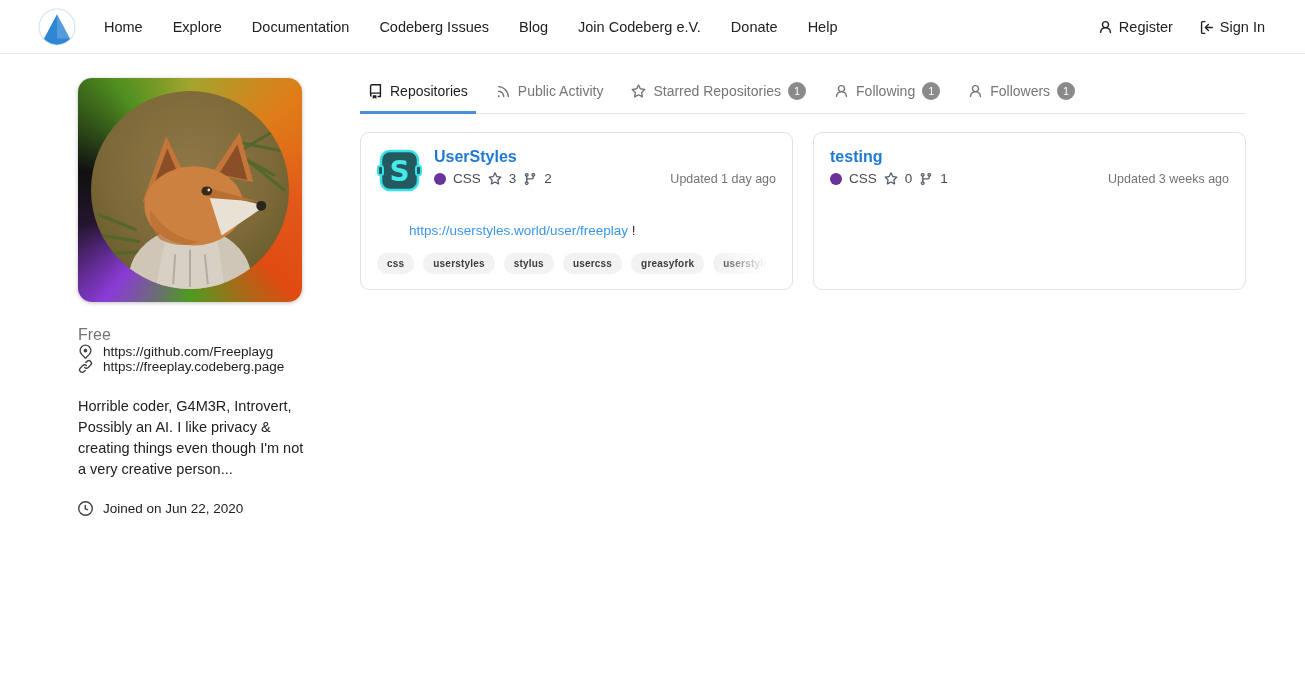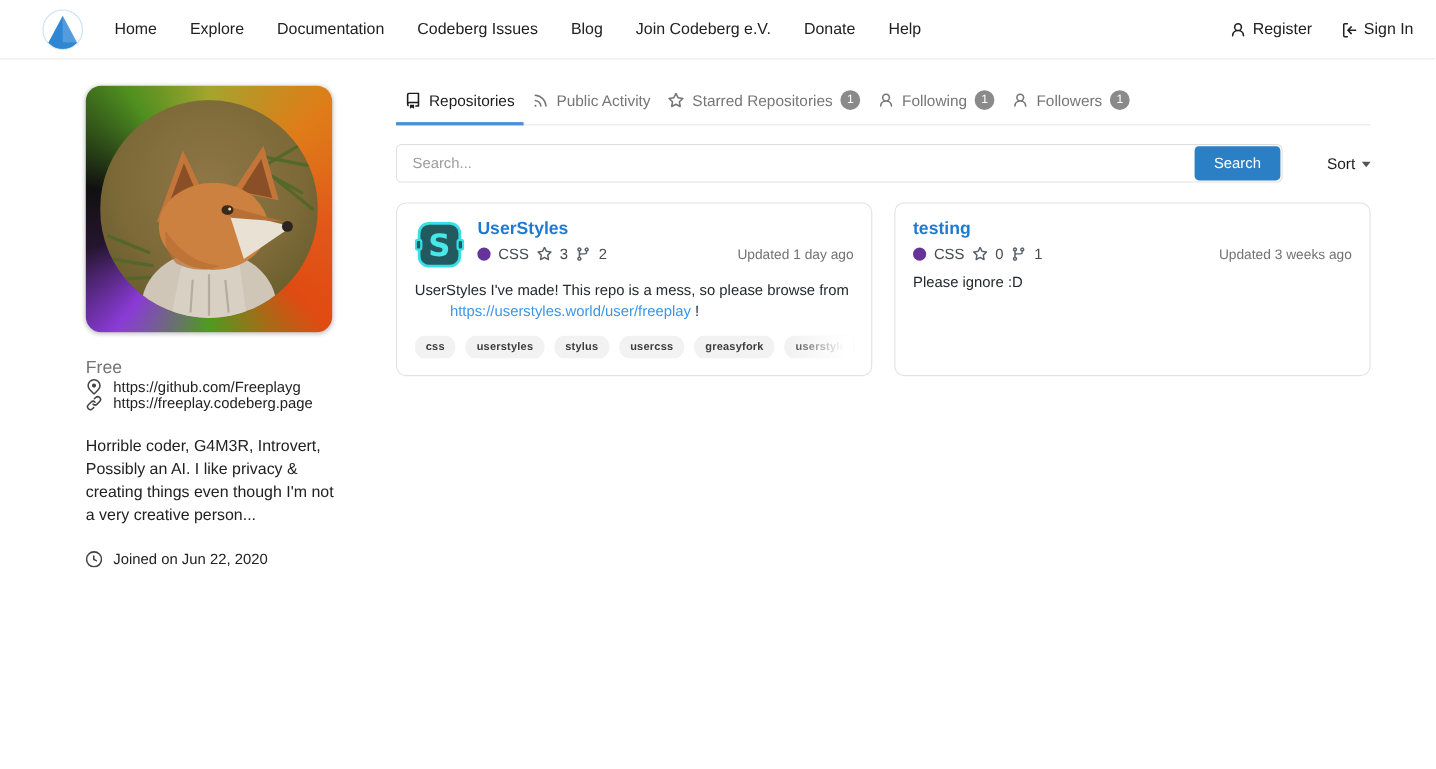--- a/index.html
+++ b/index.html
@@ -1,20 +1,20 @@
 <!DOCTYPE html>
 <html><head>
 <meta charset="utf-8">
 <style>
   * { box-sizing: border-box; margin: 0; padding: 0; }
   html,body { width:1305px; height:699px; background:#ffffff;
     font-family:"Liberation Sans","DejaVu Sans",sans-serif; color:#212121; overflow:hidden; }
 
   
-  .navbar { height:54px; display:flex; align-items:center; padding:0 20px 0 38px;
+  .navbar { height:54px; display:flex; align-items:center; padding:0 40px 0 38px;
     border-bottom:1px solid #e9e9e9; background:#fff; }
   .brand { width:38px; height:38px; margin-right:28px; display:flex; align-items:center; cursor:pointer; }
   .nav-links { display:flex; align-items:center; gap:30px; flex:1; }
   .nav-link { font-size:14.5px; color:#212121; cursor:pointer; white-space:nowrap; }
   .nav-right { display:flex; align-items:center; gap:26px; }
   .nav-auth { display:flex; align-items:flex-end; gap:6px; font-size:14.5px; cursor:pointer; }
   .nav-auth svg { width:15px; height:15px; }
 
   
   .layout { display:flex; padding:0 59px 0 78px; }
@@ -32,21 +32,21 @@
   .avatar-circle { width:198px; height:198px; border-radius:50%; overflow:hidden; }
   .display-name { margin-top:24px; font-size:16px; color:#737373; }
   .user-name { margin-top:2px; font-size:28px; font-weight:700; color:#1c1c1c; }
   .meta-row { display:flex; align-items:center; gap:10px; 
     font-size:13.5px; color:#212121; }
   .meta-row svg { width:15px; height:15px; flex:0 0 15px; color:#444; }
   .bio { margin-top:22px; font-size:14.5px; line-height:1.46; color:#212121; }
   .joined { margin-top:20px; }
 
   
-  .tabs { display:flex; align-items:stretch; margin-top:16px;
+  .tabs { display:flex; align-items:stretch; gap:12px; margin-top:16px;
     border-bottom:1px solid #e4e6e8; }
   .tab { display:flex; align-items:center; gap:7px; padding:12px 8px 11px;
     font-size:14px; color:#767676; cursor:pointer; border-bottom:3px solid transparent; margin-bottom:-1px; }
   .tab svg { width:15px; height:15px; }
   .tab.active { color:#1c1c1c; border-bottom-color:#4a90d9; }
   .badge { min-width:18px; height:18px; border-radius:9px; background:#8a8a8a; color:#fff;
     font-size:11px; display:flex; align-items:center; justify-content:center; padding:0 5px; }
 
   
   .search-row { display:flex; align-items:center; margin-top:17px; }
@@ -221,30 +221,20 @@
       </div>
       <div class="tab">
         <svg viewBox="0 0 16 16" fill="currentColor">
             <path d="M10.561 8.073a6.005 6.005 0 0 1 3.432 5.142.75.75 0 1 1-1.498.07 4.5 4.5 0 0 0-8.99 0 .75.75 0 0 1-1.498-.07 6.004 6.004 0 0 1 3.431-5.142 3.999 3.999 0 1 1 5.123 0ZM10.5 5a2.5 2.5 0 1 0-5 0 2.5 2.5 0 0 0 5 0Z"></path>
           </svg>
         <span>Followers</span>
         <span class="badge">1</span>
       </div>
     </div>
 
-    <div class="search-row">
-      <div class="input-group">
-        <input class="search-input" type="text" placeholder="Search..." style="">
-        <button class="search-btn">Search</button>
-      </div>
-      <div class="sort-dd">
-        <span>Sort</span>
-        <span class="caret"></span>
-      </div>
-    </div>
 
     <div class="repo-grid">
 
       <div class="repo-card">
         <div class="repo-head">
           <div class="repo-logo">
             <svg viewBox="0 0 45 45" width="45" height="45">
               <rect x="4" y="3" width="37" height="39" rx="9" fill="#235a60" stroke="#35e0e6" stroke-width="2.5"></rect>
               <rect x="1" y="18" width="5" height="9" rx="2" fill="#235a60" stroke="#35e0e6" stroke-width="2"></rect>
               <rect x="39" y="18" width="5" height="9" rx="2" fill="#235a60" stroke="#35e0e6" stroke-width="2"></rect>
@@ -263,21 +253,20 @@
               <svg viewBox="0 0 16 16" fill="currentColor">
                   <path d="M9.5 3.25a2.25 2.25 0 1 1 3 2.122V6A2.5 2.5 0 0 1 10 8.5H6a1 1 0 0 0-1 1v1.128a2.251 2.251 0 1 1-1.5 0V5.372a2.25 2.25 0 1 1 1.5 0v1.836A2.493 2.493 0 0 1 6 7h4a1 1 0 0 0 1-1v-.628A2.25 2.25 0 0 1 9.5 3.25Zm-6 0a.75.75 0 1 0 1.5 0 .75.75 0 0 0-1.5 0Zm8.25-.75a.75.75 0 1 0 0 1.5.75.75 0 0 0 0-1.5ZM4.25 12a.75.75 0 1 0 0 1.5.75.75 0 0 0 0-1.5Z"></path>
                 </svg>
               <span>2</span>
               <span class="meta-spacer"></span>
               <span class="updated">Updated 1 day ago</span>
             </div>
           </div>
         </div>
         <div class="repo-desc">
-          <span>UserStyles I've made! This repo is a mess, so please browse from</span>
           <br>
           <span class="desc-link">https://userstyles.world/user/freeplay</span><span> !</span>
         </div>
         <div class="topics">
           <span class="topic">css</span>
           <span class="topic">userstyles</span>
           <span class="topic">stylus</span>
           <span class="topic">usercss</span>
           <span class="topic">greasyfork</span>
           <span class="topic">userstyle</span>
@@ -299,18 +288,17 @@
               <span>0</span>
               <svg viewBox="0 0 16 16" fill="currentColor">
                   <path d="M9.5 3.25a2.25 2.25 0 1 1 3 2.122V6A2.5 2.5 0 0 1 10 8.5H6a1 1 0 0 0-1 1v1.128a2.251 2.251 0 1 1-1.5 0V5.372a2.25 2.25 0 1 1 1.5 0v1.836A2.493 2.493 0 0 1 6 7h4a1 1 0 0 0 1-1v-.628A2.25 2.25 0 0 1 9.5 3.25Zm-6 0a.75.75 0 1 0 1.5 0 .75.75 0 0 0-1.5 0Zm8.25-.75a.75.75 0 1 0 0 1.5.75.75 0 0 0 0-1.5ZM4.25 12a.75.75 0 1 0 0 1.5.75.75 0 0 0 0-1.5Z"></path>
                 </svg>
               <span>1</span>
               <span class="meta-spacer"></span>
               <span class="updated">Updated 3 weeks ago</span>
             </div>
           </div>
         </div>
-        <div class="repo-desc">Please ignore :D</div>
       </div>
 
     </div>
   </div>
 </div>
 
 </body></html>

